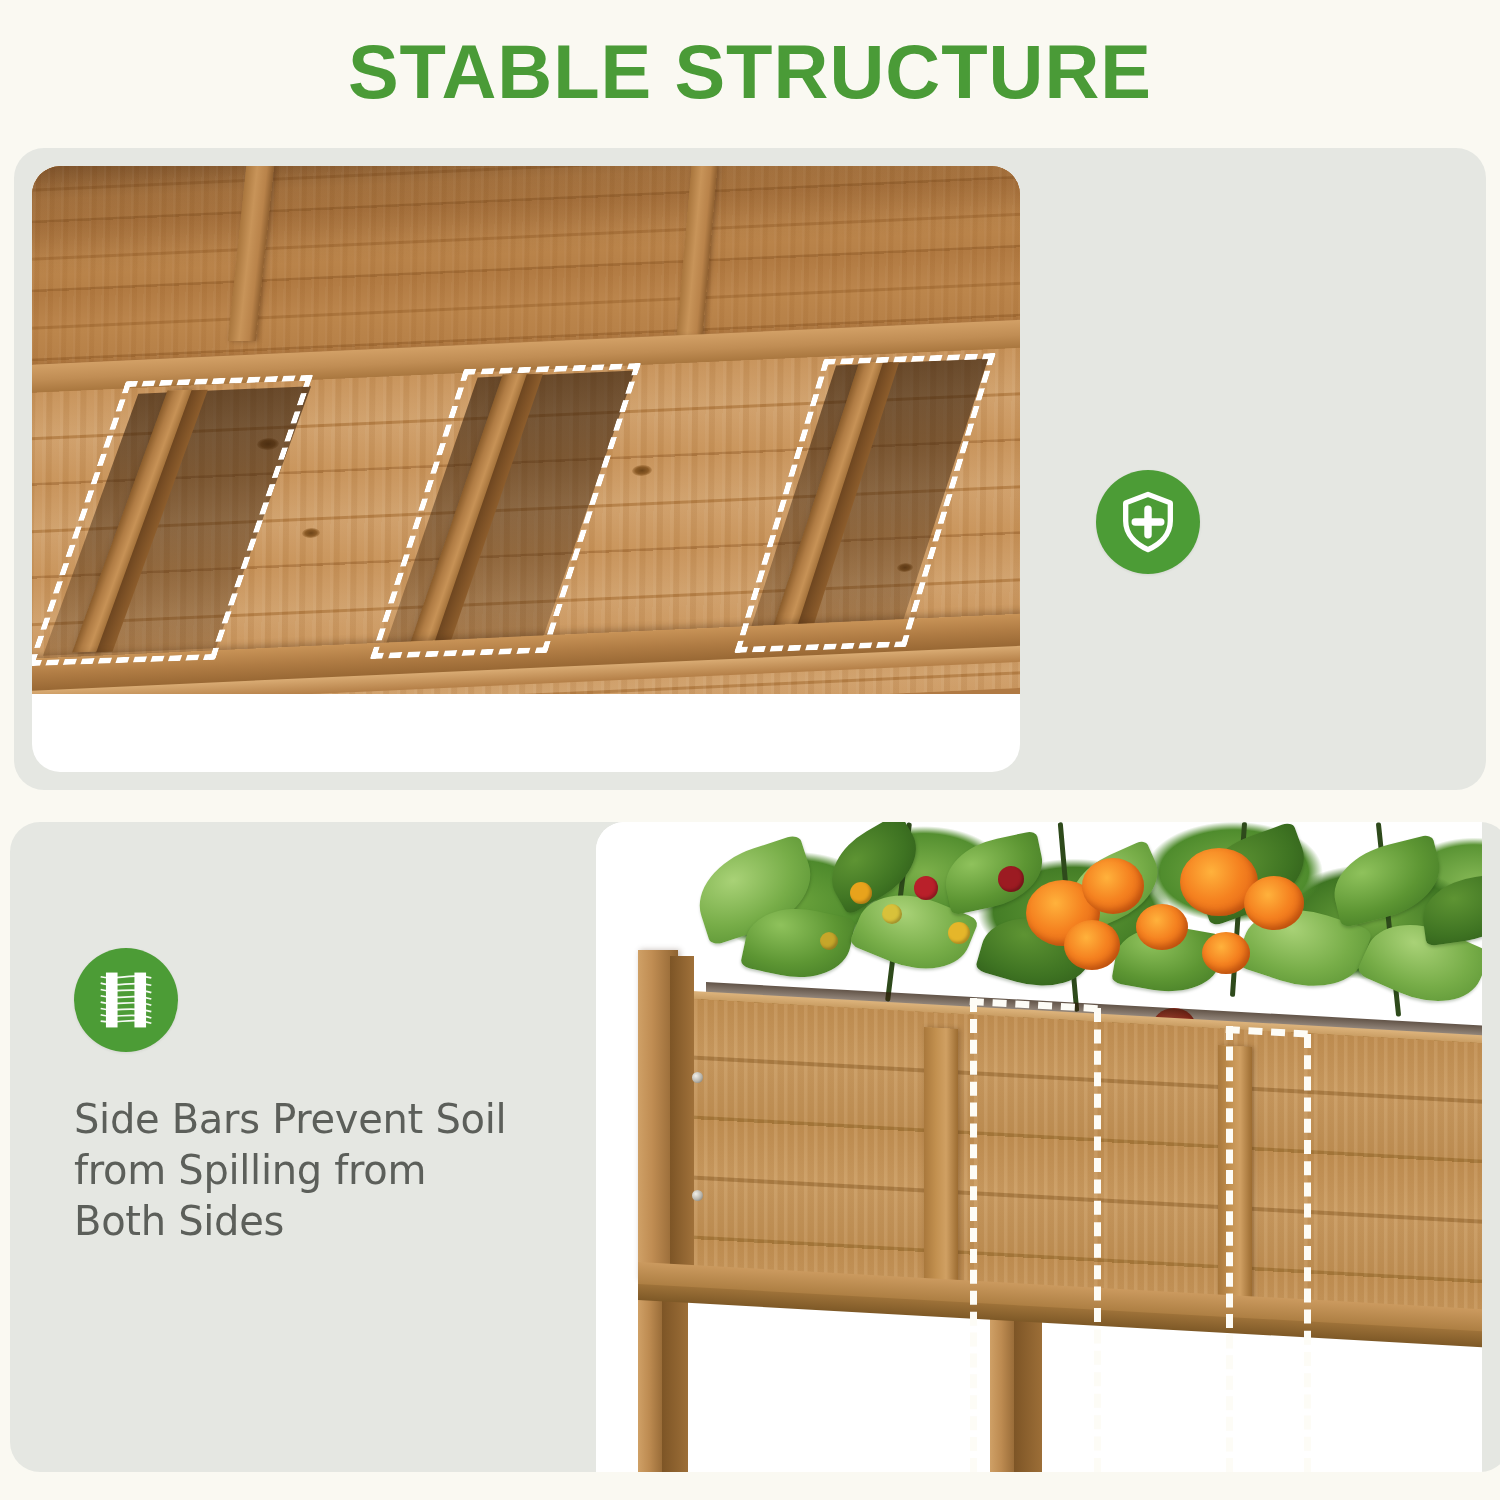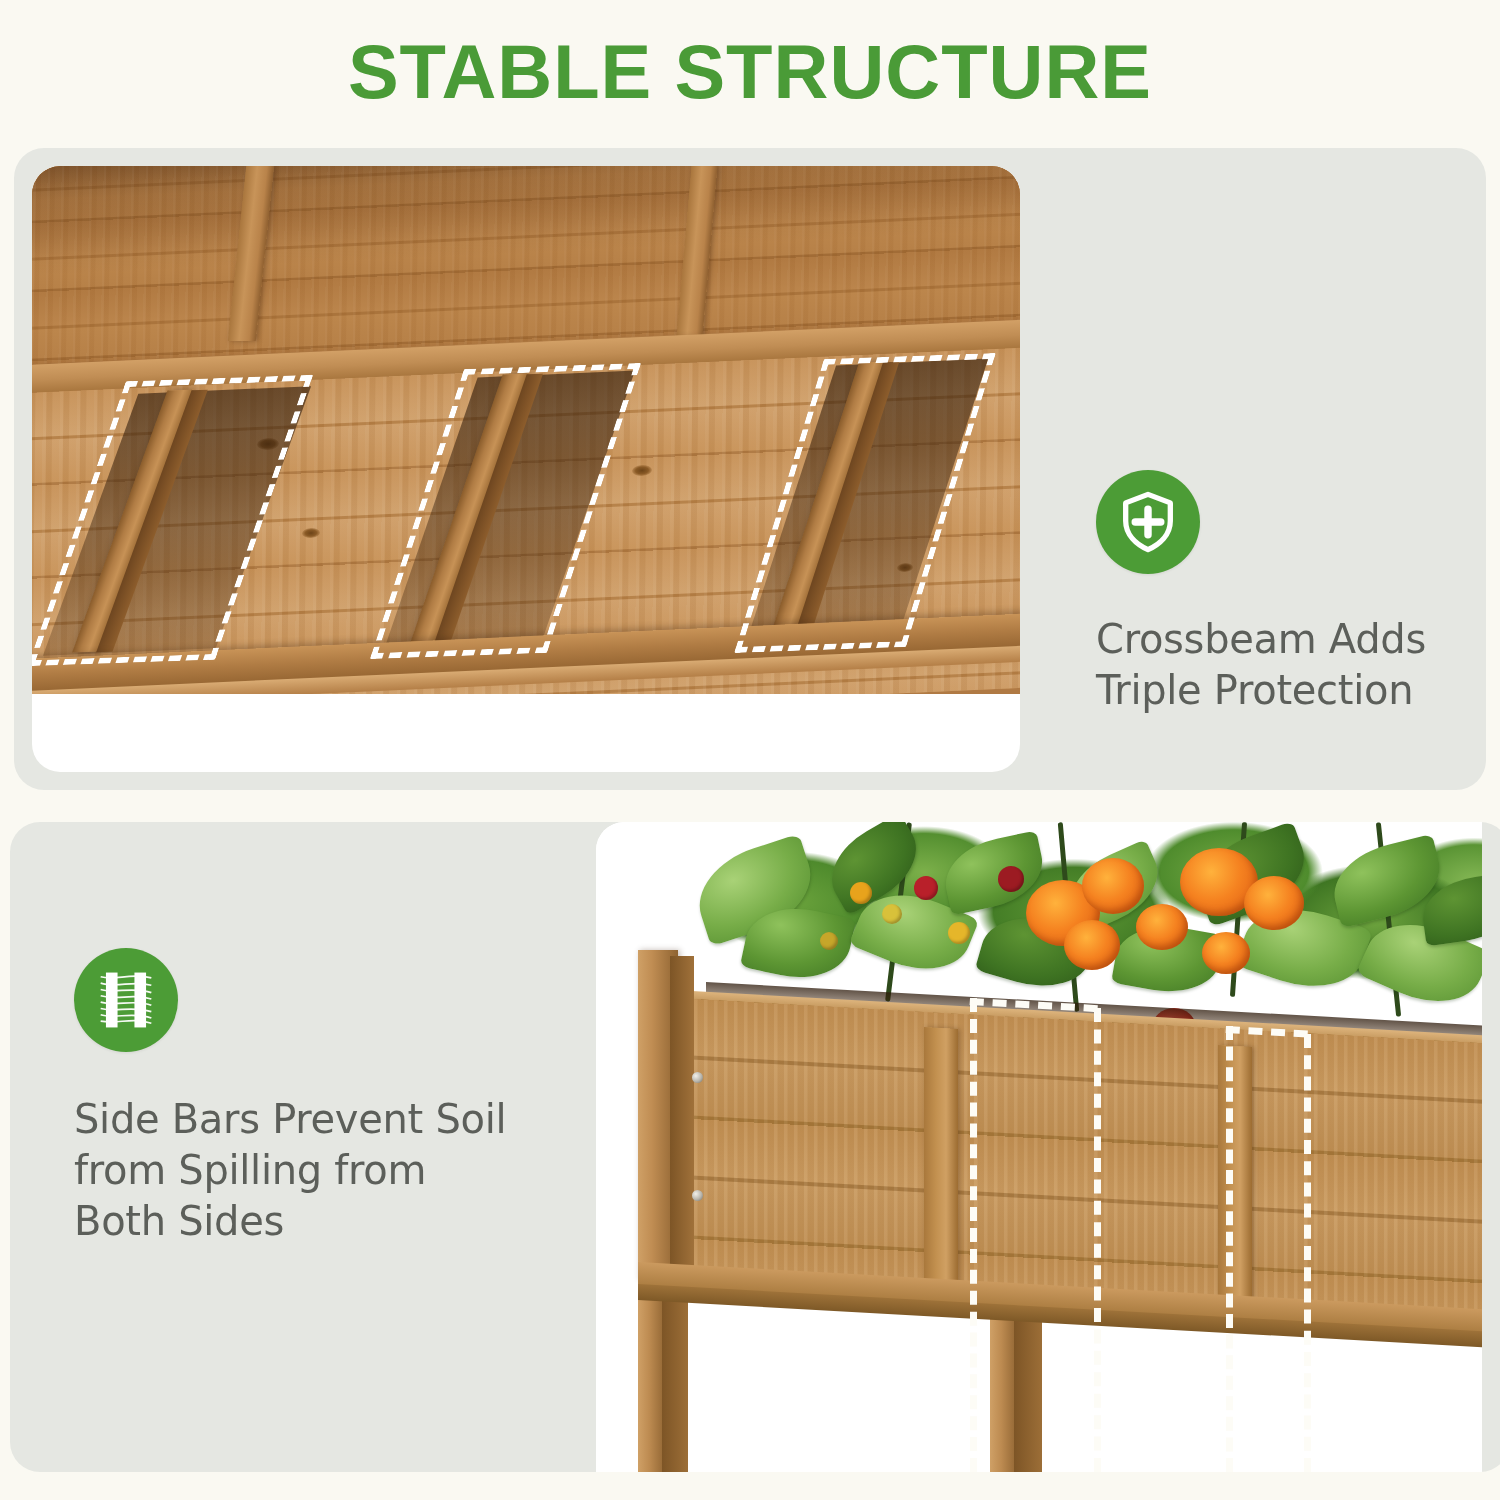--- a/index.html
+++ b/index.html
@@ -379,22 +379,20 @@
     </div>
   </div>
 
   <div class="feature feature-1">
     <div class="icon-circle">
       <svg width="68" height="68" viewBox="0 0 64 64" aria-hidden="true">
         <path d="M32 6 L53 14 V31 C53 44 43 53 32 58 C21 53 11 44 11 31 V14 Z" fill="none" stroke="#ffffff" stroke-width="5" stroke-linejoin="round"></path>
         <path d="M32 20 V44 M20 32 H44" fill="none" stroke="#ffffff" stroke-width="7" stroke-linecap="round"></path>
       </svg>
     </div>
-    <div class="feature-caption">Crossbeam Adds
-Triple Protection</div>
   </div>
 </div>
 
 <div class="panel panel-bottom">
 
   <div class="feature feature-2" style="left:64px; top:126px;">
     <div class="icon-circle">
       <svg width="76" height="76" viewBox="0 0 72 72" aria-hidden="true">
 
         <g stroke="#ffffff" stroke-width="1.6" fill="none" opacity="0.95">

